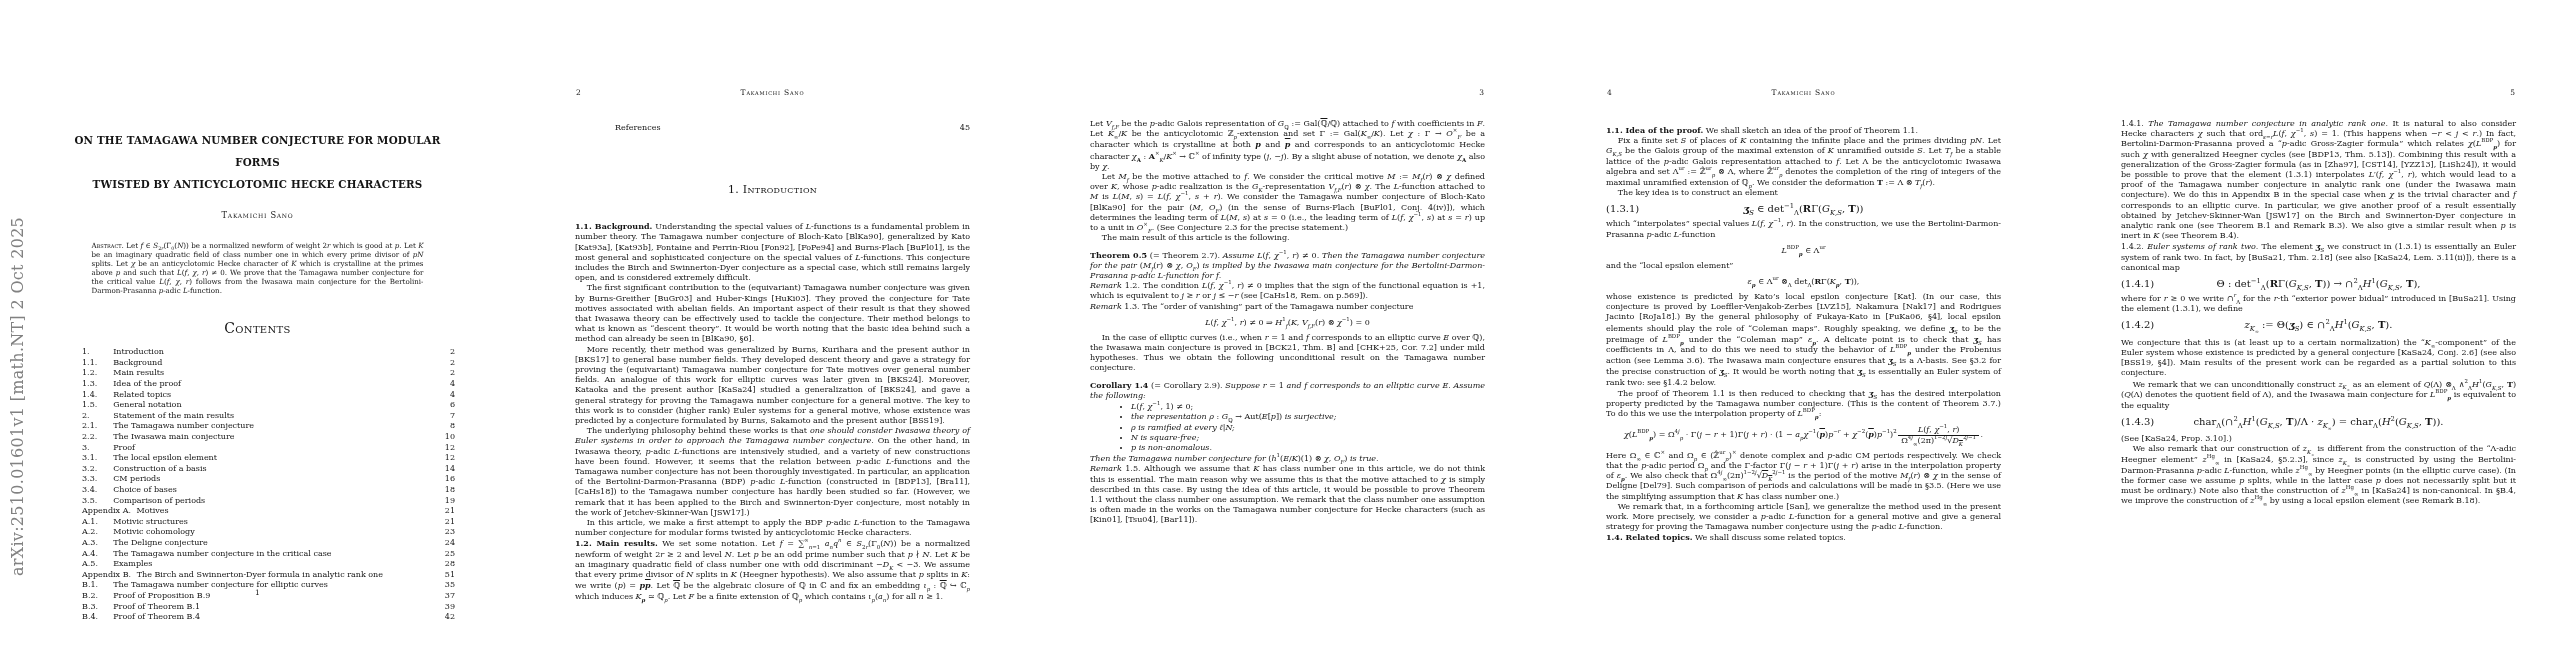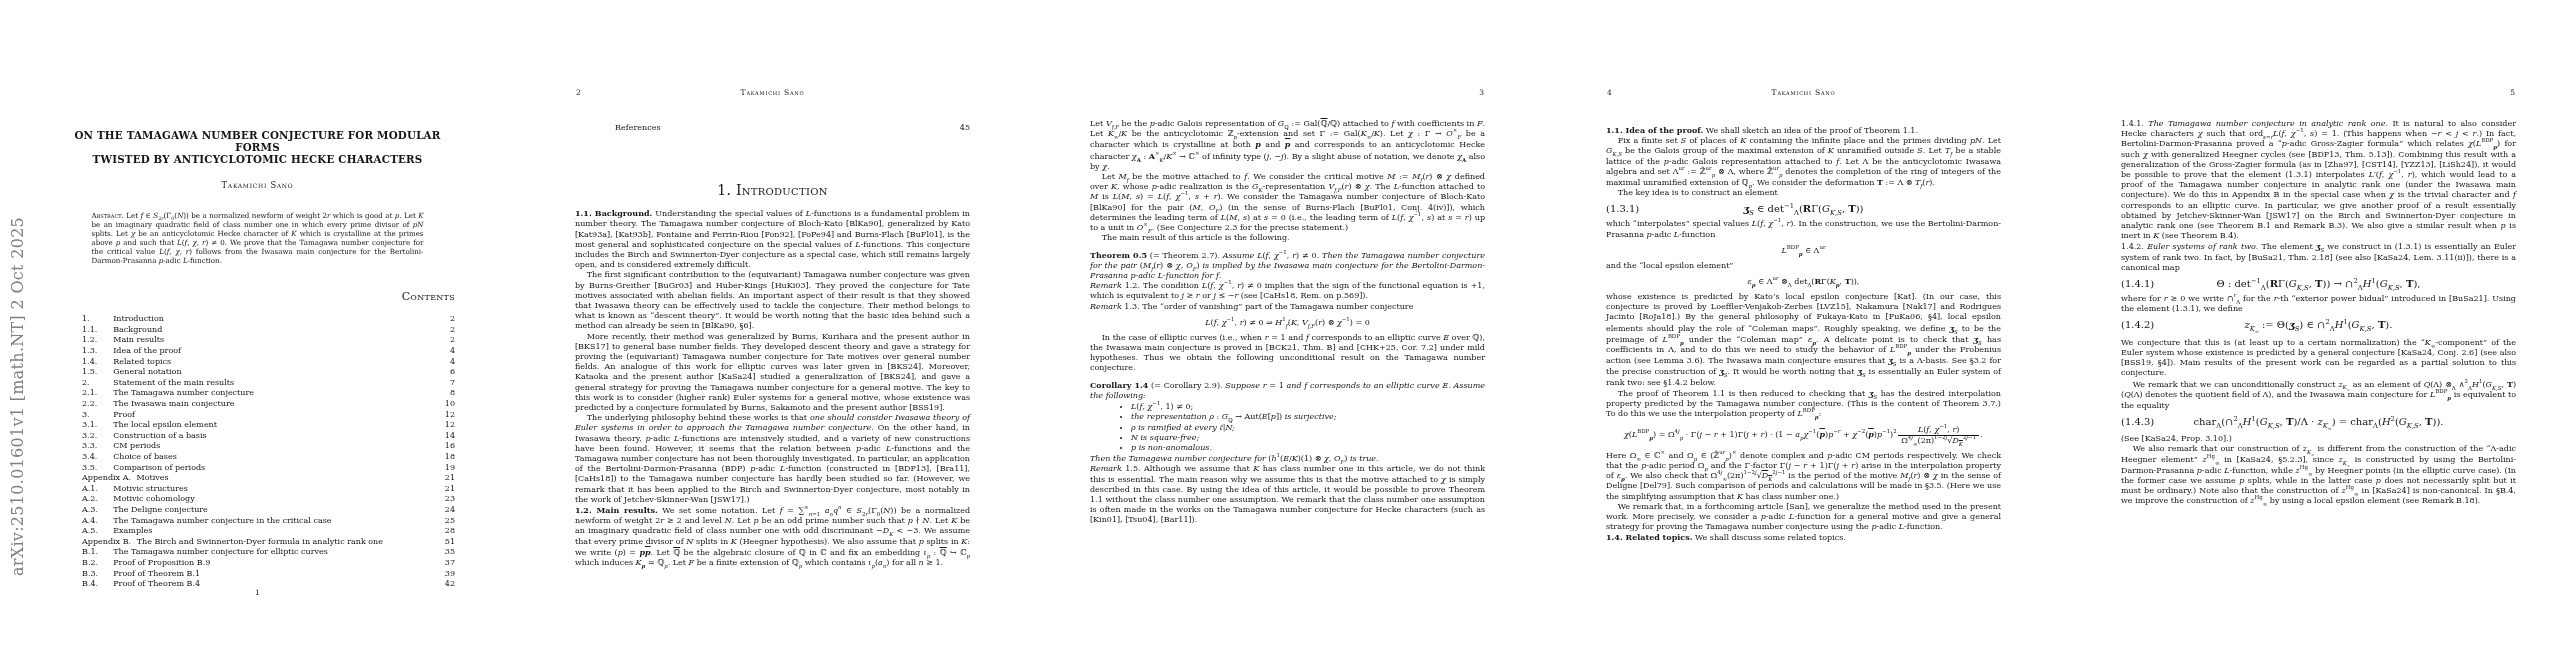--- a/index.html
+++ b/index.html
@@ -14,40 +14,40 @@
 
   
   .pn-l{position:absolute;top:88px;left:1.1px;font-size:7.5px;}
   .pn-r{position:absolute;top:88px;right:1.1px;font-size:7.5px;}
   .runhead{position:absolute;top:88px;left:0;right:0;text-align:center;
            font-variant:small-caps;letter-spacing:0.8px;font-size:7.5px;}
   .botnum{position:absolute;top:588px;left:0;right:0;text-align:center;font-size:7.5px;}
 
   
   .title{margin:129px 5.6px 0;text-align:center;font-size:10.3px;font-weight:bold;
-         letter-spacing:0.2px;line-height:12px;}
+         letter-spacing:0.2px;line-height:22px;}
   .author{margin-top:15px;text-align:center;font-variant:small-caps;font-size:8.3px;letter-spacing:0.7px;}
   .abstract{width:332px;margin:20.6px auto 0;font-size:7.1px;line-height:9px;text-align:justify;}
   .abstract .sc{font-variant:small-caps;}
-  .cont-head{margin-top:25px;text-align:right;font-variant:small-caps;font-size:11px;letter-spacing:0.3px;}
+  .cont-head{margin-top:25px;text-align:center;font-variant:small-caps;font-size:14px;letter-spacing:0.3px;}
   .toc{margin-top:11.7px;font-size:8px;}
   .trow{display:flex;line-height:10.6px;}
   .tn{flex:none;min-width:25.6px;padding-left:22px;margin-right:5.6px;white-space:nowrap;}
   .tt{flex:1;}
   .tp{flex:none;min-width:14.5px;text-align:right;}
 
   
   .content{position:absolute;left:0;right:0;}
   #page2 .content{top:123px}
   #page3 .content{top:119px}
   #page4 .content{top:125px}
   #page5 .content{top:119px}
   .refrow{display:flex;font-size:8px;line-height:10.6px;padding-left:40px;align-items:center;}
   .refrow .tt{flex:1;}
-  h2.sec{margin:51px 0 13px;text-align:center;font-size:14px;font-weight:normal;
+  h2.sec{margin:51px 0 26px;text-align:center;font-size:11px;font-weight:normal;
          font-variant:small-caps;letter-spacing:0.3px;line-height:10.6px;}
   p.body{margin:0;font-size:8px;line-height:10.2px;text-align:justify;}
   p.ind{text-indent:11.7px;}
   .mt{margin-top:6.1px;}
   .gap{margin-top:11px;}
   .thm{margin-top:6.1px;font-size:8px;line-height:10.2px;text-align:justify;}
   .eq{margin:5px 0;text-align:center;font-size:8px;line-height:11px;}
   .eqrow{position:relative;margin:5px 0;font-size:10px;line-height:11px;}
   .eqtag{position:absolute;left:0;top:0;}
   .eqbody{display:block;text-align:center;}
@@ -212,20 +212,21 @@
   <div class="content">
     <div class="refrow">
         <span class="tt">References</span>
         <span class="tp">45</span>
       </div>
     <h2 class="sec">1. Introduction</h2>
     <p class="body"><b>1.1. Background.</b> Understanding the special values of <i>L</i>-functions is a fundamental problem in number theory. The Tamagawa number conjecture of Bloch-Kato [BlKa90], generalized by Kato [Kat93a], [Kat93b], Fontaine and Perrin-Riou [Fon92], [FoPe94] and Burns-Flach [BuFl01], is the most general and sophisticated conjecture on the special values of <i>L</i>-functions. This conjecture includes the Birch and Swinnerton-Dyer conjecture as a special case, which still remains largely open, and is considered extremely difficult.</p>
     <p class="body ind">The first significant contribution to the (equivariant) Tamagawa number conjecture was given by Burns-Greither [BuGr03] and Huber-Kings [HuKi03]. They proved the conjecture for Tate motives associated with abelian fields. An important aspect of their result is that they showed that Iwasawa theory can be effectively used to tackle the conjecture. Their method belongs to what is known as “descent theory”. It would be worth noting that the basic idea behind such a method can already be seen in [BlKa90, §6].</p>
     <p class="body ind">More recently, their method was generalized by Burns, Kurihara and the present author in [BKS17] to general base number fields. They developed descent theory and gave a strategy for proving the (equivariant) Tamagawa number conjecture for Tate motives over general number fields. An analogue of this work for elliptic curves was later given in [BKS24]. Moreover, Kataoka and the present author [KaSa24] studied a generalization of [BKS24], and gave a general strategy for proving the Tamagawa number conjecture for a general motive. The key to this work is to consider (higher rank) Euler systems for a general motive, whose existence was predicted by a conjecture formulated by Burns, Sakamoto and the present author [BSS19].</p>
     <p class="body ind">The underlying philosophy behind these works is that <i>one should consider Iwasawa theory of Euler systems in order to approach the Tamagawa number conjecture</i>. On the other hand, in Iwasawa theory, <i>p</i>-adic <i>L</i>-functions are intensively studied, and a variety of new constructions have been found. However, it seems that the relation between <i>p</i>-adic <i>L</i>-functions and the Tamagawa number conjecture has not been thoroughly investigated. In particular, an application of the Bertolini-Darmon-Prasanna (BDP) <i>p</i>-adic <i>L</i>-function (constructed in [BDP13], [Bra11], [CaHs18]) to the Tamagawa number conjecture has hardly been studied so far. (However, we remark that it has been applied to the Birch and Swinnerton-Dyer conjecture, most notably in the work of Jetchev-Skinner-Wan [JSW17].)</p>
+    <p class="body ind">In this article, we make a first attempt to apply the BDP <i>p</i>-adic <i>L</i>-function to the Tamagawa number conjecture for modular forms twisted by anticyclotomic Hecke characters.</p>
     <p class="body gap"><b>1.2. Main results.</b> We set some notation. Let <i>f</i> = ∑<sup>∞</sup><sub><i>n</i>=1</sub> <i>a<sub>n</sub>q<sup>n</sup></i> ∈ <i>S</i><sub>2<i>r</i></sub>(Γ<sub>0</sub>(<i>N</i>)) be a normalized newform of weight 2<i>r</i> ≥ 2 and level <i>N</i>. Let <i>p</i> be an odd prime number such that <i>p</i> ∤ <i>N</i>. Let <i>K</i> be an imaginary quadratic field of class number one with odd discriminant −<i>D<sub>K</sub></i> &lt; −3. We assume that every prime divisor of <i>N</i> splits in <i>K</i> (Heegner hypothesis). We also assume that <i>p</i> splits in <i>K</i>: we write (<i>p</i>) = <span class="frak">p</span><span class="frak ov">p</span>. Let <span class="ov">ℚ</span> be the algebraic closure of ℚ in ℂ and fix an embedding <i>ι<sub>p</sub></i> : <span class="ov">ℚ</span> ↪ ℂ<sub><i>p</i></sub> which induces <i>K</i><sub><span class="frak">p</span></sub> ≃ ℚ<sub><i>p</i></sub>. Let <i>F</i> be a finite extension of ℚ<sub><i>p</i></sub> which contains <i>ι<sub>p</sub></i>(<i>a<sub>n</sub></i>) for all <i>n</i> ≥ 1.</p>
   </div>
 </section>
 
 <section class="page" id="page3">
   <span class="pn-r">3</span>
   <div class="content">
     <p class="body">Let <i>V<sub>f,F</sub></i> be the <i>p</i>-adic Galois representation of <i>G</i><sub>ℚ</sub> := Gal(<span class="ov">ℚ</span>/ℚ) attached to <i>f</i> with coefficients in <i>F</i>. Let <i>K</i><sub>∞</sub>/<i>K</i> be the anticyclotomic ℤ<sub><i>p</i></sub>-extension and set Γ := Gal(<i>K</i><sub>∞</sub>/<i>K</i>). Let <i>χ</i> : Γ → <i>O</i><sup>×</sup><sub><i>F</i></sub> be a character which is crystalline at both <span class="frak">p</span> and <span class="frak ov">p</span> and corresponds to an anticyclotomic Hecke character <i>χ</i><sub><b>A</b></sub> : <b>A</b><sup>×</sup><sub><i>K</i></sub>/<i>K</i><sup>×</sup> → ℂ<sup>×</sup> of infinity type (<i>j</i>, −<i>j</i>). By a slight abuse of notation, we denote <i>χ</i><sub><b>A</b></sub> also by <i>χ</i>.</p>
     <p class="body ind">Let <i>M<sub>f</sub></i> be the motive attached to <i>f</i>. We consider the critical motive <i>M</i> := <i>M<sub>f</sub></i>(<i>r</i>) ⊗ <i>χ</i> defined over <i>K</i>, whose <i>p</i>-adic realization is the <i>G<sub>K</sub></i>-representation <i>V<sub>f,F</sub></i>(<i>r</i>) ⊗ <i>χ</i>. The <i>L</i>-function attached to <i>M</i> is <i>L</i>(<i>M</i>, <i>s</i>) = <i>L</i>(<i>f</i>, <i>χ</i><sup>−1</sup>, <i>s</i> + <i>r</i>). We consider the Tamagawa number conjecture of Bloch-Kato [BlKa90] for the pair (<i>M</i>, <i>O<sub>F</sub></i>) (in the sense of Burns-Flach [BuFl01, Conj. 4(iv)]), which determines the leading term of <i>L</i>(<i>M</i>, <i>s</i>) at <i>s</i> = 0 (i.e., the leading term of <i>L</i>(<i>f</i>, <i>χ</i><sup>−1</sup>, <i>s</i>) at <i>s</i> = <i>r</i>) up to a unit in <i>O</i><sup>×</sup><sub><i>F</i></sub>. (See Conjecture 2.3 for the precise statement.)</p>
     <p class="body ind">The main result of this article is the following.</p>

